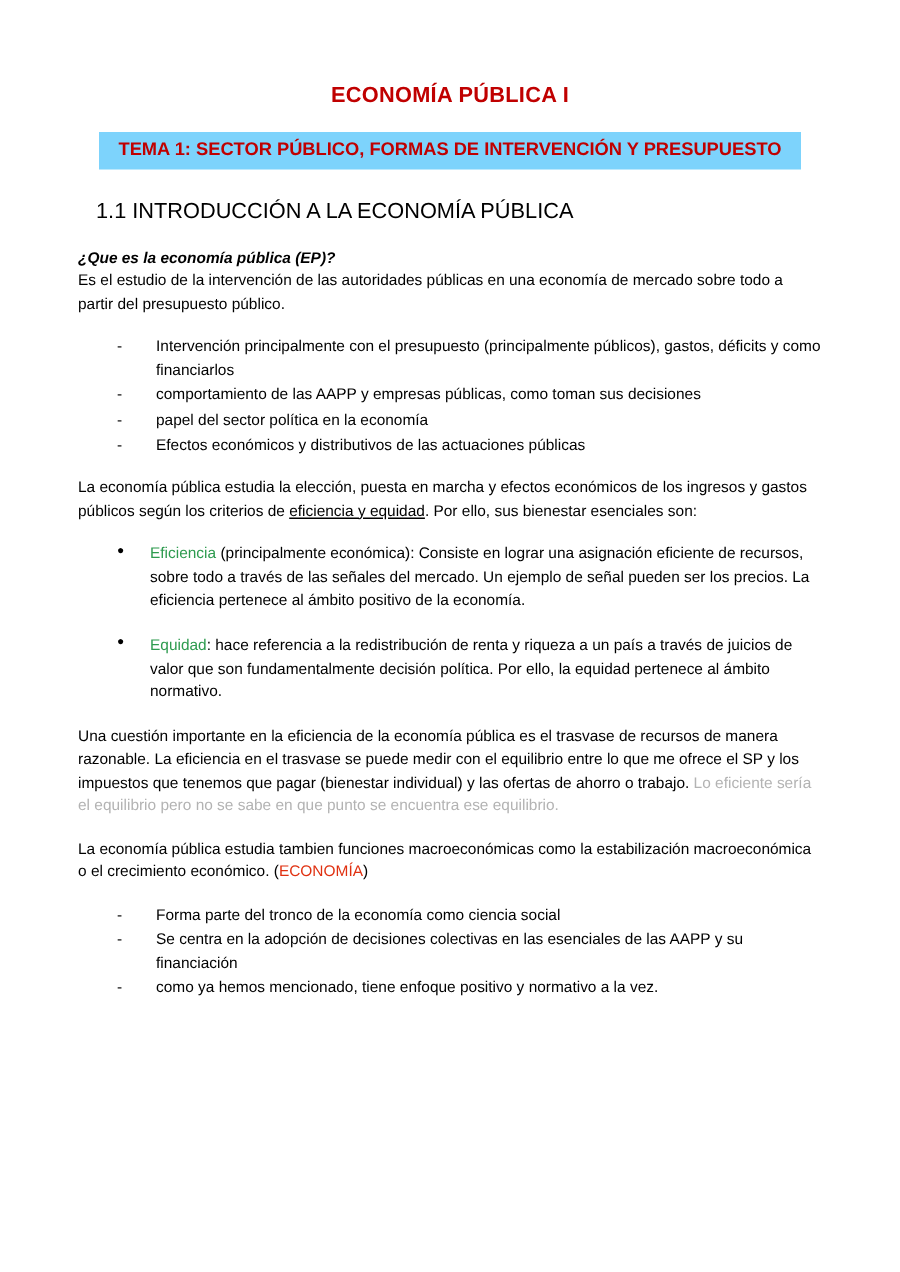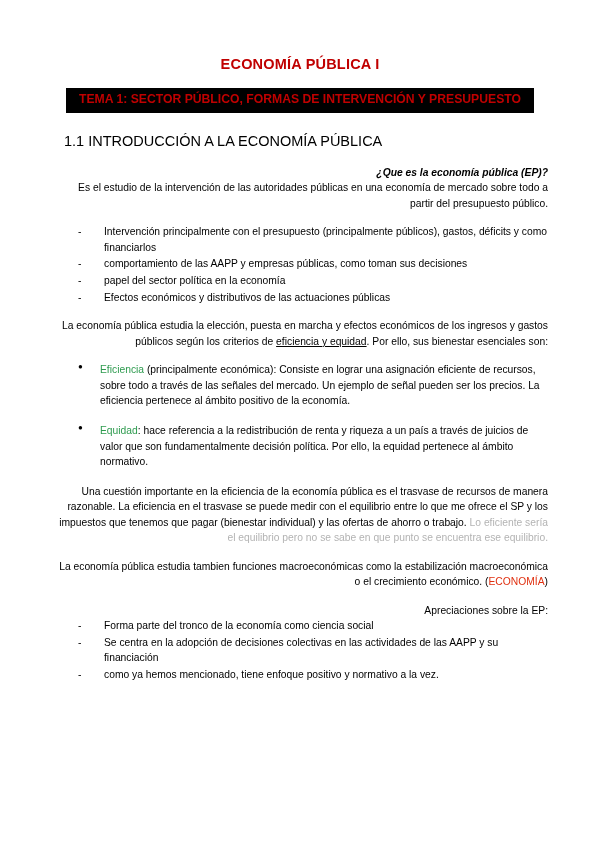--- a/index.html
+++ b/index.html
@@ -22,40 +22,40 @@
   }
   .doc-title {
     text-align: center;
     font-weight: bold;
     font-size: 14.5px;
     color: #c00000;
     letter-spacing: 0.2px;
     margin: 0 0 16px 0;
   }
   .chapter-banner {
-    background: #000000;
+    background: #7dd3fc;
     color: #c00000;
     font-weight: bold;
     font-size: 12.2px;
     text-align: center;
     line-height: 1.45;
     padding: 3px 10px 4px 10px;
     margin: 0 14px 20px 14px;
   }
   h2.section {
     font-weight: normal;
     font-size: 14.5px;
     margin: 0 0 16px 12px;
     color: #000;
   }
   p {
     font-size: 10.3px;
     line-height: 1.5;
     margin: 0 0 13px 0;
-    text-align: right;
+    text-align: left;
   }
   .subhead {
     font-weight: bold;
     font-style: italic;
     font-size: 10.3px;
     margin: 0 0 2px 0;
   }
   .tight {
     margin-bottom: 0;
   }
@@ -128,21 +128,20 @@
 
   <ul class="bullets">
     <li><span class="green">Eficiencia</span><span> (principalmente económica): Consiste en lograr una asignación eficiente de recursos, sobre todo a través de las señales del mercado. Un ejemplo de señal pueden ser los precios. La eficiencia pertenece al ámbito positivo de la economía.</span></li>
     <li><span class="green">Equidad</span><span>: hace referencia a la redistribución de renta y riqueza a un país a través de juicios de valor que son fundamentalmente decisión política. Por ello, la equidad pertenece al ámbito normativo.</span></li>
   </ul>
 
   <p><span>Una cuestión importante en la eficiencia de la economía pública es el trasvase de recursos de manera razonable. La eficiencia en el trasvase se puede medir con el equilibrio entre lo que me ofrece el SP y los impuestos que tenemos que pagar (bienestar individual) y las ofertas de ahorro o trabajo. </span><span class="grey">Lo eficiente sería el equilibrio pero no se sabe en que punto se encuentra ese equilibrio.</span></p>
 
   <p><span>La economía pública estudia tambien funciones macroeconómicas como la estabilización macroeconómica o el crecimiento económico. (</span><span class="red">ECONOMÍA</span><span>)</span></p>
 
-  <p class="tight">Apreciaciones sobre la EP:</p>
 
   <ul class="dash">
     <li>Forma parte del tronco de la economía como ciencia social</li>
-    <li>Se centra en la adopción de decisiones colectivas en las actividades de las AAPP y su financiación</li>
+    <li>Se centra en la adopción de decisiones colectivas en las esenciales de las AAPP y su financiación</li>
     <li>como ya hemos mencionado, tiene enfoque positivo y normativo a la vez.</li>
   </ul>
 
 </div>
 
 </body></html>

